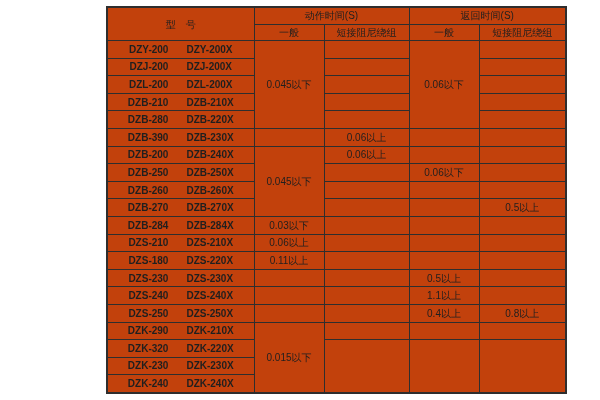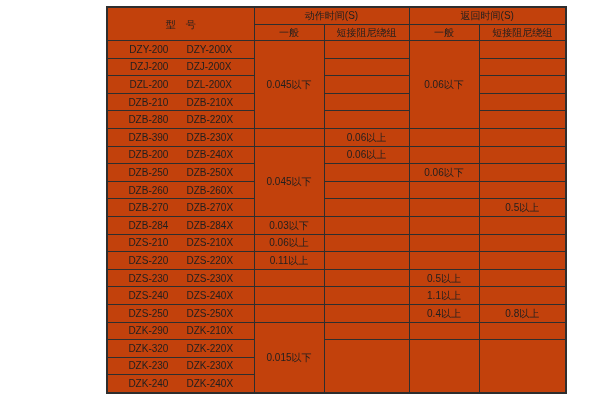--- a/index.html
+++ b/index.html
@@ -44,20 +44,21 @@
   .col-model  { width: 147px; }
   .col-ag     { width: 70px;  }
   .col-ad     { width: 85px;  }
   .col-rg     { width: 70px;  }
   .col-rd     { width: 87px;  }
   .model-pair {
     display: flex;
     justify-content: center;
     align-items: center;
     gap: 18px;
+    font-weight: bold;
   }
 </style>
 </head>
 <body>
 
 <div class="stage">
   <table class="spec-table">
     <colgroup>
       <col class="col-model">
       <col class="col-ag">
@@ -208,21 +209,21 @@
             </div>
           </td>
           <td>0.06以上</td>
           <td></td>
           <td></td>
           <td></td>
         </tr>
         <tr>
           <td>
             <div class="model-pair">
-              <span>DZS-220</span>
+              <span>DZS-180</span>
               <span>DZS-220X</span>
             </div>
           </td>
           <td>0.11以上</td>
           <td></td>
           <td></td>
           <td></td>
         </tr>
         <tr>
           <td>

